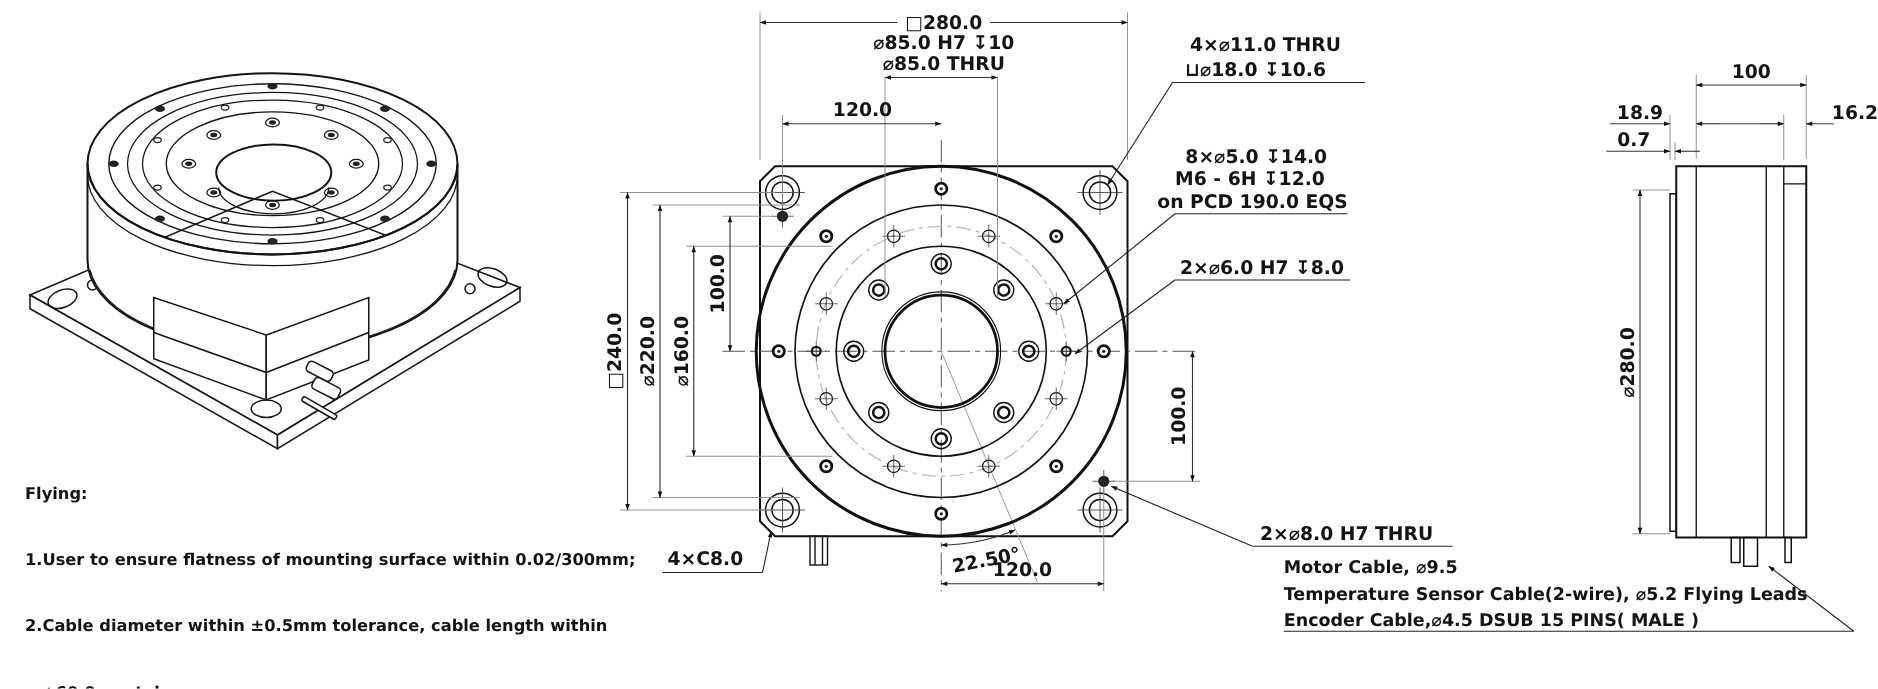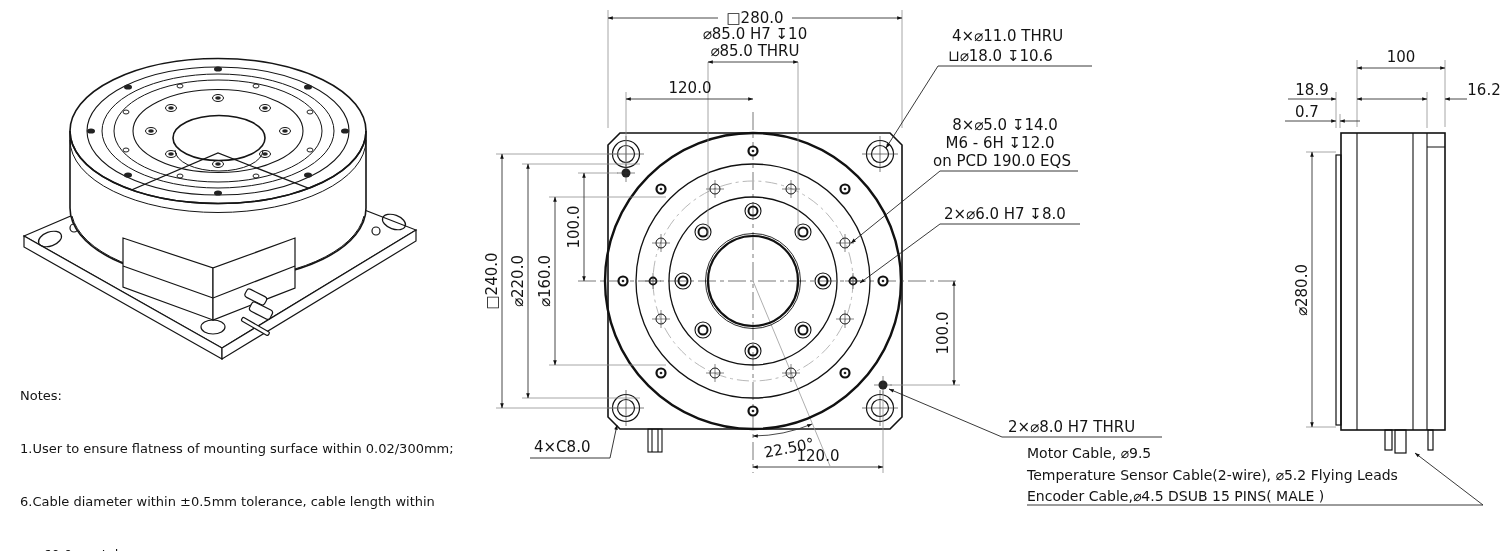--- a/index.html
+++ b/index.html
@@ -1,17 +1,17 @@
 <!DOCTYPE html>
 <html><head>
 <meta charset="utf-8">
 <style>
   html,body{margin:0;padding:0;background:#fff;}
   #canvas{position:relative;width:1502px;height:551px;background:#fff;overflow:hidden;
-          font-family:"DejaVu Sans",sans-serif;color:#111;}
+          font-family:"DejaVu Sans",sans-serif;color:#111;font-weight:bold;}
   svg{position:absolute;left:0;top:0;}
   svg text{font-family:"DejaVu Sans",sans-serif;font-size:15px;fill:#141414;}
   svg text.small{font-size:14px;}
   .notes{position:absolute;left:20px;top:352px;font-size:13px;line-height:17.6px;
          white-space:pre-wrap;color:#141414;}
   .notes div{white-space:pre;}
 </style>
 </head>
 <body>
 
@@ -405,23 +405,23 @@
       <line x1="1027" y1="505" x2="1483" y2="505"></line>
       <line x1="1483" y1="505" x2="1415" y2="453" marker-end="url(#ah)"></line>
     </g>
     <text class="small" x="1027" y="458">Motor Cable, ⌀9.5</text>
     <text class="small" x="1027" y="480">Temperature Sensor Cable(2-wire), ⌀5.2 Flying Leads</text>
     <text class="small" x="1027" y="501">Encoder Cable,⌀4.5 DSUB 15 PINS( MALE )</text>
   </g>
 </svg>
 
 <div class="notes">
-  <div>Notes:</div>
+  <div>Flying:</div>
   <div>1.User to ensure flatness of mounting surface within 0.02/300mm;</div>
-  <div>6.Cable diameter within ±0.5mm tolerance, cable length within</div>
+  <div>2.Cable diameter within ±0.5mm tolerance, cable length within</div>
   <div>   ±60.0mm tolerance;</div>
   
   
   
   
   
   
 </div>
 
 </div>

